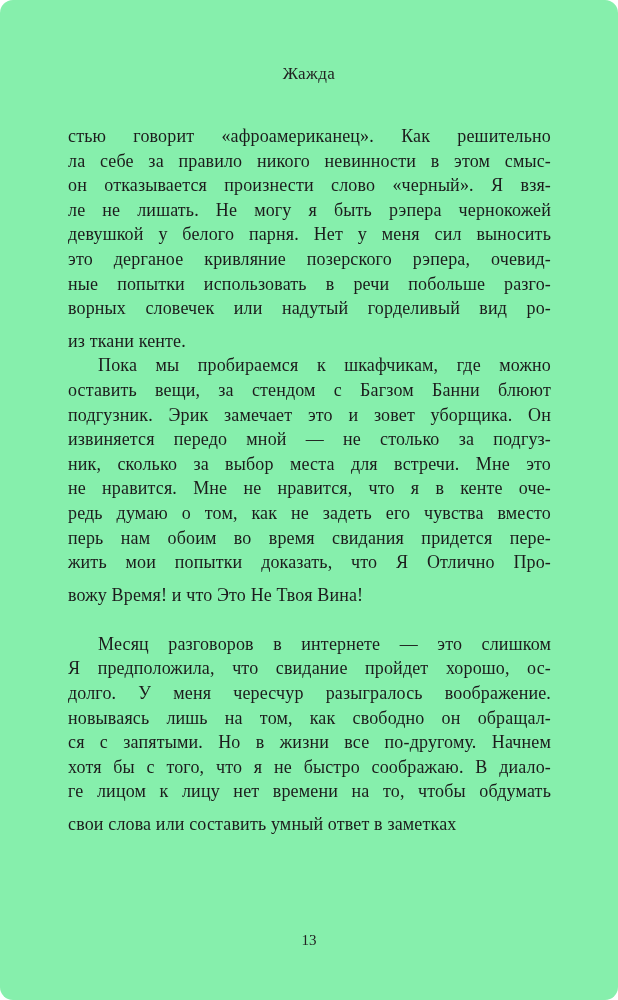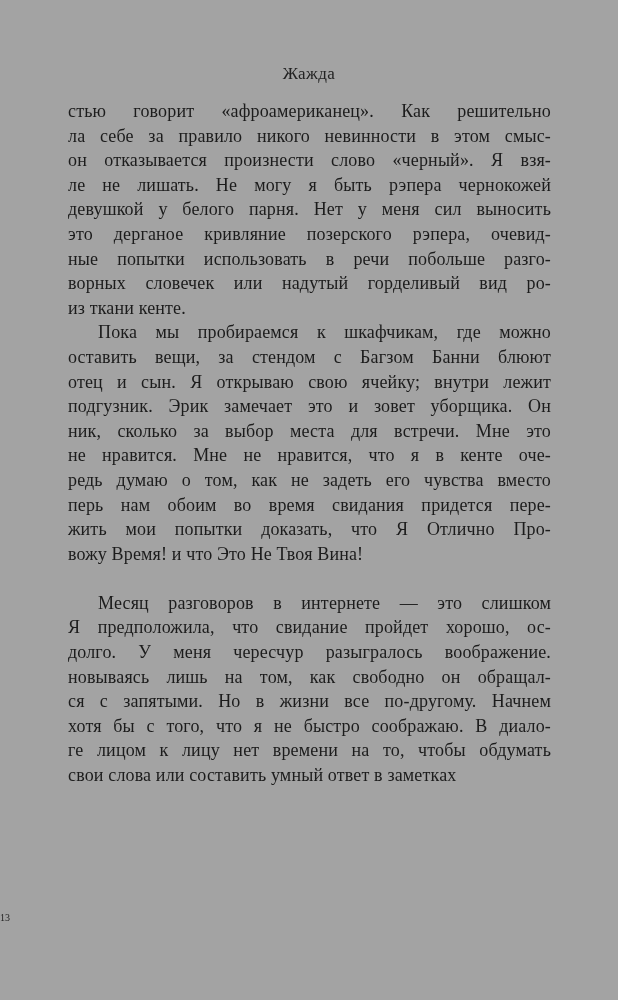--- a/index.html
+++ b/index.html
@@ -4,66 +4,69 @@
 <style>
   html, body {
     margin: 0;
     padding: 0;
     background: #ffffff;
   }
   .book-page {
     position: relative;
     width: 618px;
     height: 1000px;
-    background: #a3a3a3;
+    background: #86efac;
     font-family: "Liberation Serif", serif;
     color: #1c1c1c;
     overflow: hidden;
+    border-radius: 13px;
   }
   .running-head {
     position: absolute;
     top: 64px;
     left: 0;
     width: 100%;
     text-align: center;
     font-size: 17px;
     letter-spacing: 0.4px;
     color: #222;
   }
   .text-block {
     position: absolute;
-    top: 99px;
+    top: 124px;
     left: 68px;
     width: 483px;
     font-size: 18px;
     line-height: 24.6px;
     letter-spacing: 0.15px;
   }
   .paragraph {
     margin: 0;
   }
   .paragraph.space-before {
     margin-top: 24.6px;
   }
   .line {
     text-align: justify;
     text-align-last: justify;
   }
   .line.last {
     text-align-last: left;
+    margin-top: 8px;
   }
   .line.indent {
     text-indent: 30px;
   }
   .page-number {
     position: absolute;
-    top: 912px;
+    top: 932px;
     left: 0;
     width: 100%;
-    font-size: 10px;
+    text-align: center;
+    font-size: 15px;
     color: #222;
   }
 </style>
 </head>
 <body>
 
 <div class="book-page">
   <div class="running-head">Жажда</div>
 
   <div class="text-block">
@@ -74,22 +77,22 @@
         <div class="line">ле не лишать. Не могу я быть рэпера чернокожей</div>
         <div class="line">девушкой у белого парня. Нет у меня сил выносить</div>
         <div class="line">это дерганое кривляние позерского рэпера, очевид-</div>
         <div class="line">ные попытки использовать в речи побольше разго-</div>
         <div class="line">ворных словечек или надутый горделивый вид ро-</div>
         <div class="line last">из ткани кенте.</div>
       </div>
       <div class="paragraph">
         <div class="line indent">Пока мы пробираемся к шкафчикам, где можно</div>
         <div class="line">оставить вещи, за стендом с Багзом Банни блюют</div>
-        <div class="line">отец и сын. Я открываю свою ячейку; внутри лежит</div>
         <div class="line">подгузник. Эрик замечает это и зовет уборщика. Он</div>
+        <div class="line">извиняется передо мной — не столько за подгуз-</div>
         <div class="line">ник, сколько за выбор места для встречи. Мне это</div>
         <div class="line">не нравится. Мне не нравится, что я в кенте оче-</div>
         <div class="line">редь думаю о том, как не задеть его чувства вместо</div>
         <div class="line">перь нам обоим во время свидания придется пере-</div>
         <div class="line">жить мои попытки доказать, что Я Отлично Про-</div>
         <div class="line last">вожу Время! и что Это Не Твоя Вина!</div>
       </div>
       <div class="paragraph space-before">
         <div class="line indent">Месяц разговоров в интернете — это слишком</div>
         <div class="line">Я предположила, что свидание пройдет хорошо, ос-</div>

